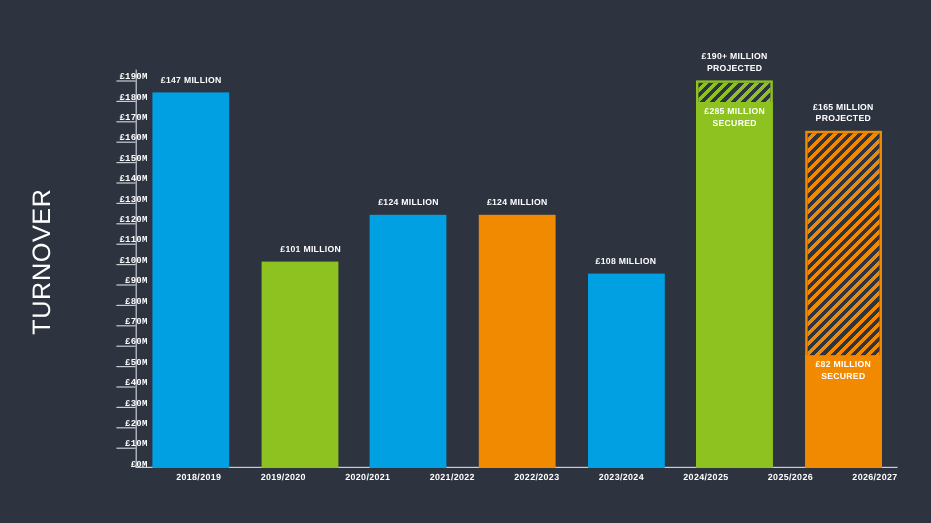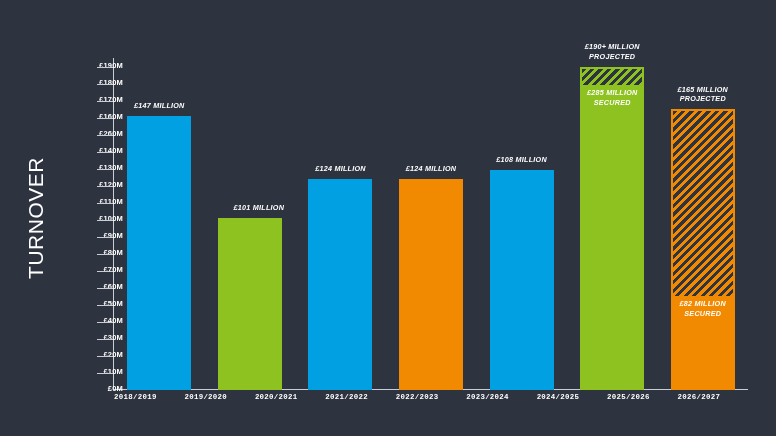--- a/index.html
+++ b/index.html
@@ -47,20 +47,21 @@
     height: 332px;
   }
 
   
   .ytick {
     position: absolute;
     left: -38px;
     width: 689px;
     height: 1px;
     pointer-events: none;
+    font-family: Liberation Mono, monospace;
   }
   .ytick .tickline {
     position: absolute;
     left: 38px;
     top: 0;
     width: 16px;
     height: 1px;
     background: #c9cdd6;
   }
   .ytick .ticklabel {
@@ -130,40 +131,38 @@
     position: absolute;
     left: 50%;
     transform: translateX(-50%);
     white-space: nowrap;
     text-align: center;
     color: #ffffff;
     font-size: 7.2px;
     font-weight: 700;
     letter-spacing: 0.25px;
     line-height: 1.35;
-    font-style: italic;
   }
   .datalabel.above { bottom: 100%; margin-bottom: 5px; }
 
   
   .cats {
     position: absolute;
     left: 114px;
     top: 393px;
     width: 634px;
     display: flex;
   }
   .cat {
     flex: 1 1 0;
-    text-align: left;
+    text-align: right;
     color: #ffffff;
     font-size: 7.4px;
     font-weight: 700;
     letter-spacing: 0.3px;
-    font-family: Liberation Mono, monospace;
   }
 </style>
 </head>
 <body style="background: rgb(45, 51, 63);">
 
 <div id="chart-root">
 
   <div class="axis-title">
     <span>TURNOVER</span>
   </div>
@@ -182,21 +181,21 @@
         </div>
         <div class="ytick" style="top: 42.5641px;">
           <div class="ticklabel"><i>£170M</i></div>
           <div class="tickline" style="background: rgb(201, 205, 214);"></div>
         </div>
         <div class="ytick" style="top: 59.5897px;">
           <div class="ticklabel"><i>£160M</i></div>
           <div class="tickline" style="background: rgb(201, 205, 214);"></div>
         </div>
         <div class="ytick" style="top: 76.6154px;">
-          <div class="ticklabel"><i>£260M</i></div>
+          <div class="ticklabel"><i>£150M</i></div>
           <div class="tickline" style="background: rgb(201, 205, 214);"></div>
         </div>
         <div class="ytick" style="top: 93.641px;">
           <div class="ticklabel"><i>£140M</i></div>
           <div class="tickline" style="background: rgb(201, 205, 214);"></div>
         </div>
         <div class="ytick" style="top: 110.667px;">
           <div class="ticklabel"><i>£130M</i></div>
           <div class="tickline" style="background: rgb(201, 205, 214);"></div>
         </div>
@@ -248,21 +247,21 @@
           <div class="ticklabel"><i>£10M</i></div>
           <div class="tickline" style="background: rgb(201, 205, 214);"></div>
         </div>
         <div class="ytick" style="top: 332px;">
           <div class="ticklabel"><i>£0M</i></div>
           <div class="tickline" style="background: rgb(201, 205, 214); width: 0px;"></div>
         </div>
       </div>
     <div class="bars" id="bars">
         <div class="barslot">
-          <div class="bar" style="height: 274px;">
+          <div class="bar" style="height: 313px;">
             <div class="fill solid" style="height: 100%; background: rgb(0, 160, 227);"></div>
             <div class="datalabel above" style="color: rgb(255, 255, 255);">
               <div>£147 MILLION</div>
             </div>
           </div>
         </div>
         <div class="barslot">
           <div class="bar" style="height: 171.959px;">
             <div class="fill solid" style="height: 100%; background: rgb(141, 194, 32);"></div>
             <div class="datalabel above" style="color: rgb(255, 255, 255); margin-left: 9px;">
@@ -280,21 +279,21 @@
         </div>
         <div class="barslot">
           <div class="bar" style="height: 211.118px;">
             <div class="fill solid" style="height: 100%; background: rgb(241, 138, 0);"></div>
             <div class="datalabel above" style="color: rgb(255, 255, 255);">
               <div>£124 MILLION</div>
             </div>
           </div>
         </div>
         <div class="barslot">
-          <div class="bar" style="height: 220px;">
+          <div class="bar" style="height: 162px;">
             <div class="fill solid" style="height: 100%; background: rgb(0, 160, 227);"></div>
             <div class="datalabel above" style="color: rgb(255, 255, 255);">
               <div>£108 MILLION</div>
             </div>
           </div>
         </div>
         <div class="barslot">
           <div class="bar" style="height: 323.487px;">
             <div class="fill hatch" style="height: 100%; background: repeating-linear-gradient(135deg, rgb(45, 51, 63) 0px, rgb(45, 51, 63) 3px, rgb(141, 194, 32) 3px, rgb(141, 194, 32) 6px); border: 2px solid rgb(141, 194, 32);"></div>
             <div class="fill solid" style="height: 304.759px; background: rgb(141, 194, 32);"></div>

